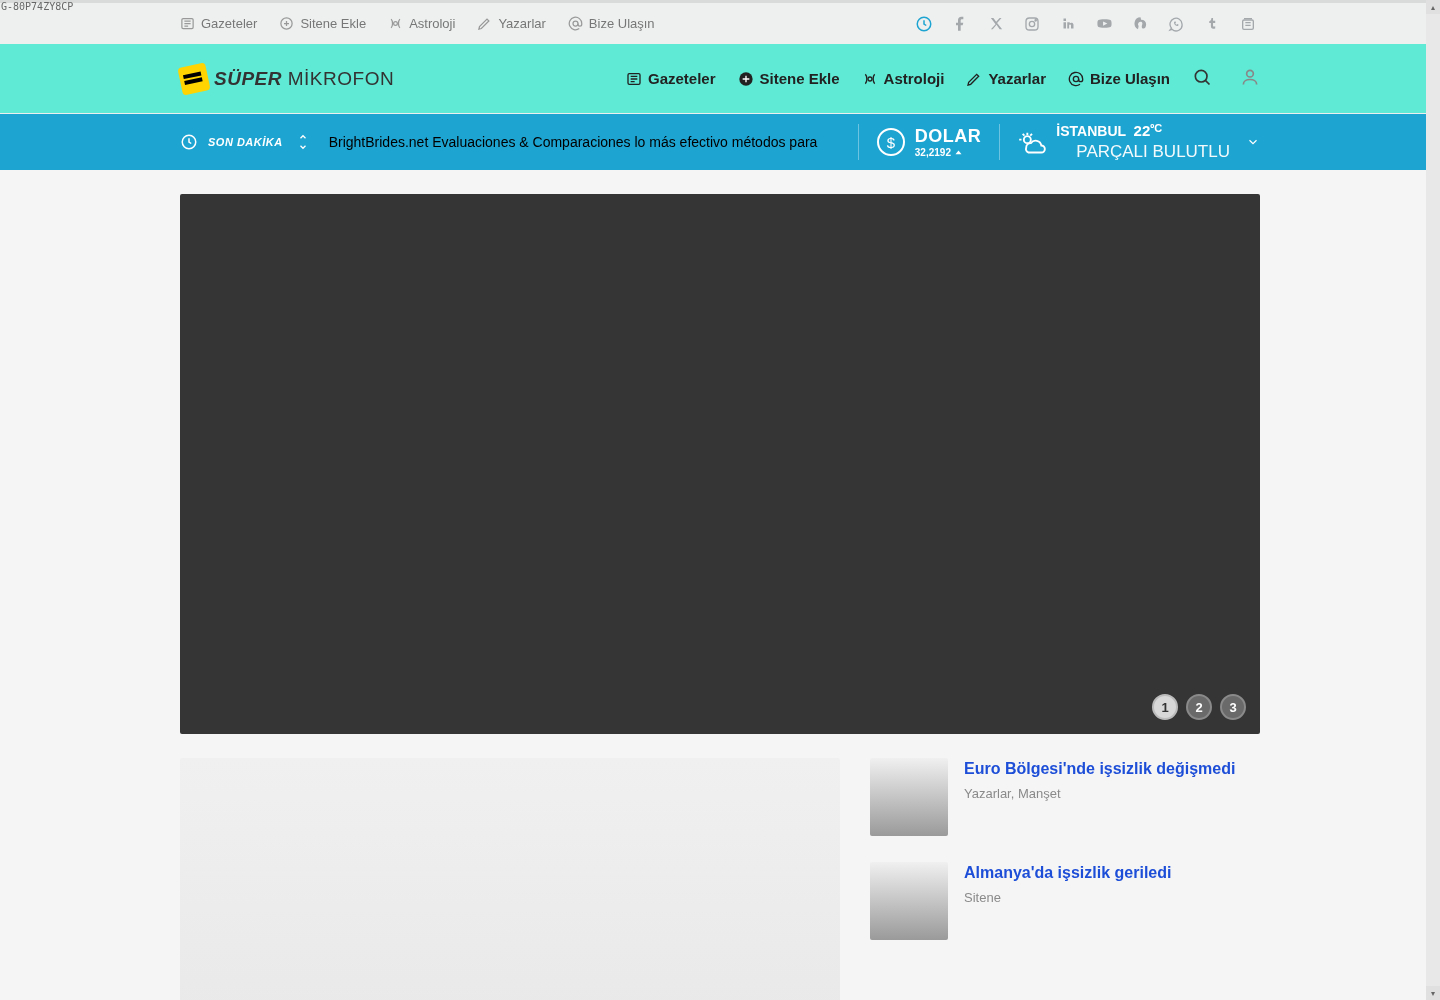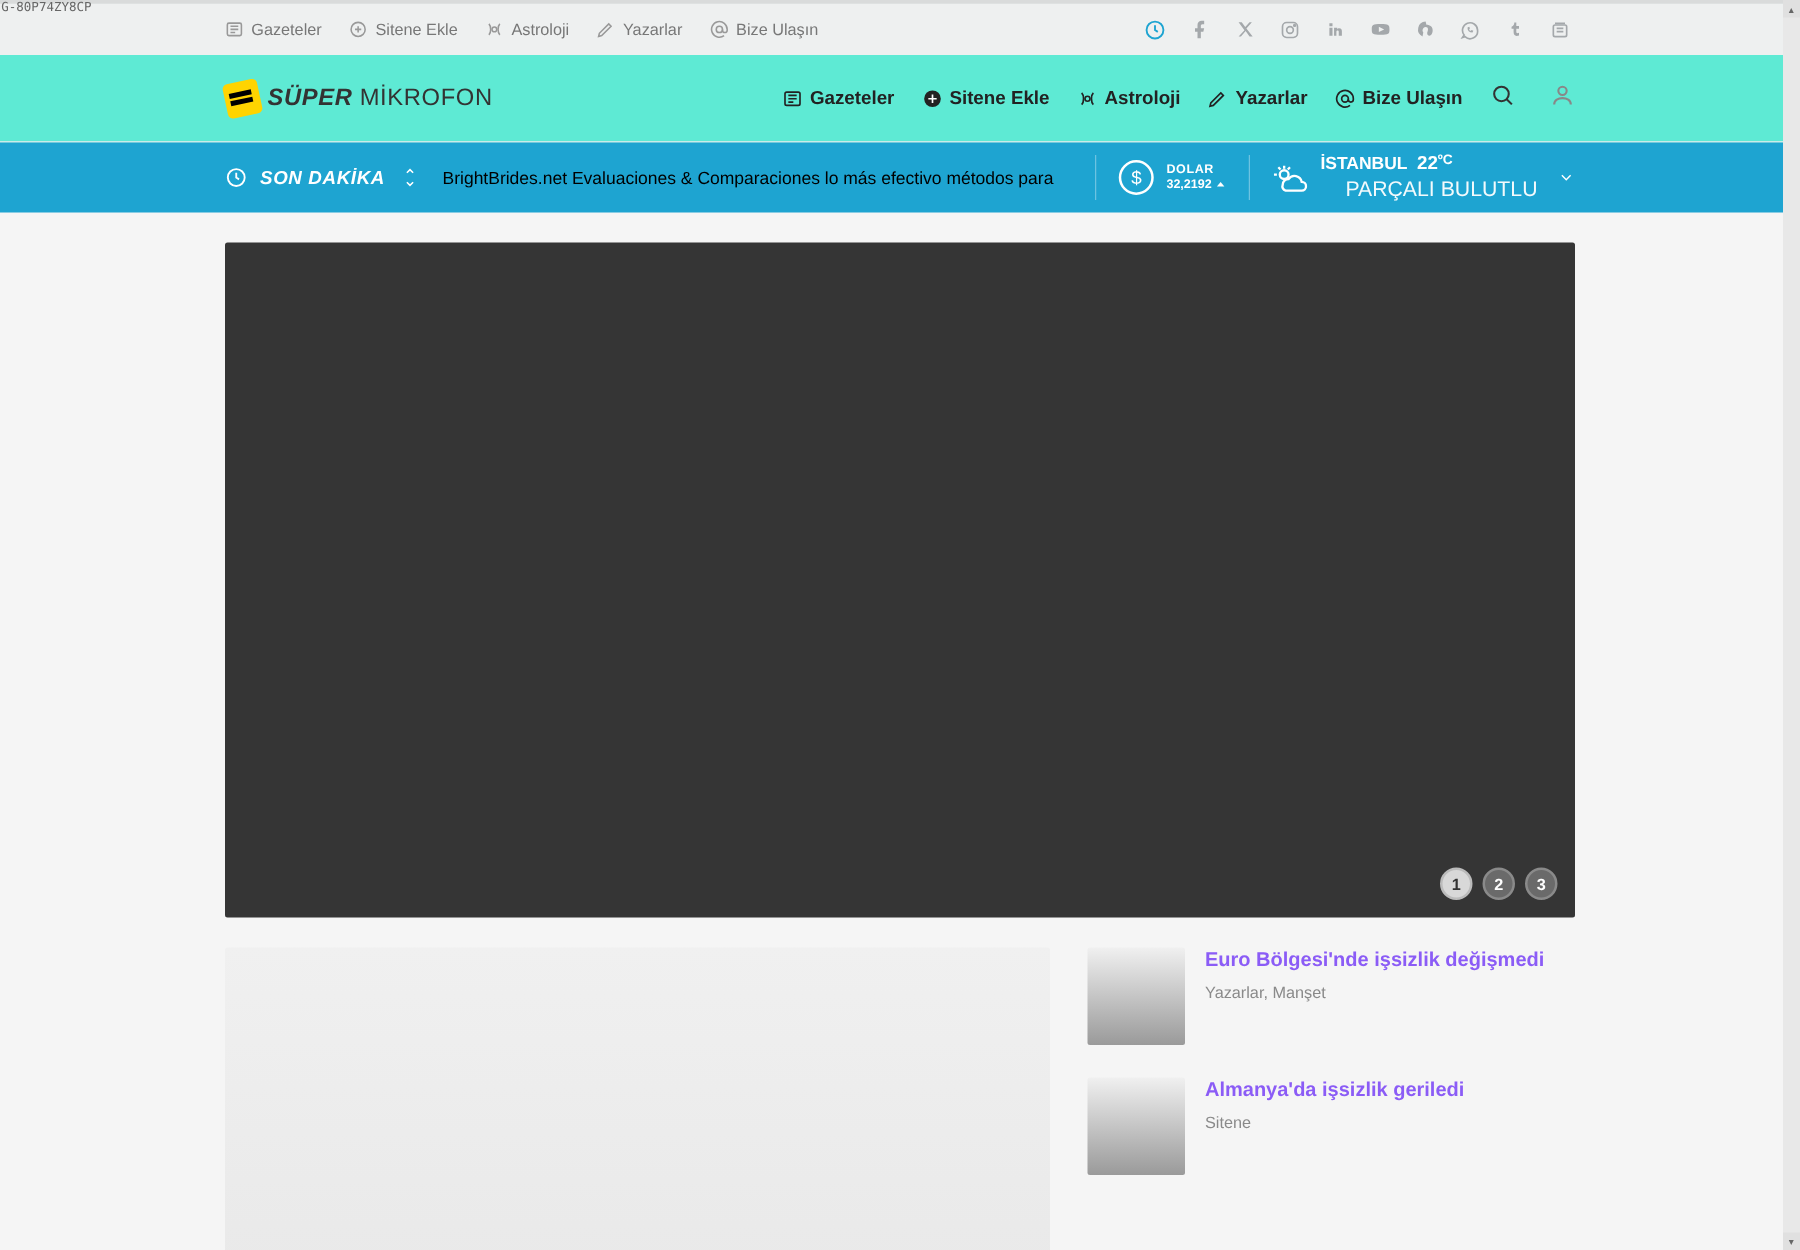--- a/index.html
+++ b/index.html
@@ -96,28 +96,28 @@
     color: #fff;
   }
   .ticker-inner {
     width: 1100px;
     margin: 0 auto;
     height: 100%;
     display: flex;
     align-items: center;
     padding: 0 10px;
   }
-  .ticker-label { display:flex; gap:10px; align-items:center; font-weight:800; font-style:italic; font-size:15px; letter-spacing:.5px; }
+  .ticker-label { display:flex; gap:10px; align-items:center; font-weight:800; font-style:italic; font-size:11px; letter-spacing:.5px; }
   .ticker-arrows { margin-left:14px; display:flex; flex-direction:column; gap:0; color:#fff; }
   .ticker-text { margin-left: 20px; font-size:14px; font-weight:500; color:#000000; flex:1; white-space:nowrap; overflow:hidden; }
   .ticker-sep { width:1px; height:36px; background:rgba(255,255,255,.35); margin:0 18px; }
   .currency { display:flex; align-items:center; gap:10px; font-size:12px; }
   .currency-icon { width:28px; height:28px; border:2px solid #fff; border-radius:50%; display:flex; align-items:center; justify-content:center; font-size:15px; }
   .currency-lines { line-height:1.25; }
-  .currency-name { font-size:10px; font-weight:700; letter-spacing:.5px;}
+  .currency-name { font-size:18px; font-weight:700; letter-spacing:.5px;}
   .currency-val { font-size:10px; font-weight:700; display:flex; align-items:center; gap:3px;}
   .weather { display:flex; align-items:center; gap:10px; font-size:12px;justify-content:flex-end; }
   .weather-lines { line-height:1.25; }
   .weather-city { font-size:14px; font-weight:700; }
   .weather-desc { font-size:17px; font-weight:400; opacity:.95;padding-left:20px; }
 
   
   .content { width: 1100px; margin: 24px auto 0; padding: 0 10px; }
   .hero {
     width: 100%;
@@ -143,21 +143,21 @@
     border-radius:2px;
   }
   .col-right { flex: 1; display:flex; flex-direction:column; gap:26px; }
   .side-item { display:flex; gap:16px; }
   .side-thumb {
     width: 78px; height: 78px;
     background: linear-gradient(#f0f0f0, #9a9a9a);
     border-radius:2px;
     flex-shrink:0;
   }
-  .side-title { font-size:16px; font-weight:700; color:#8b5cf6; line-height:1.35; }
+  .side-title { font-size:16px; font-weight:700; color:#1d4ed8; line-height:1.35; }
   .side-cat { font-size:13px; color:#8a8a8a; margin-top:6px; }
 </style>
 </head>
 <body>
 
 <div class="scrollbar-track">
   <div class="scrollbar-top">▴</div>
   <div class="scrollbar-bottom">▾</div>
 </div>
 

